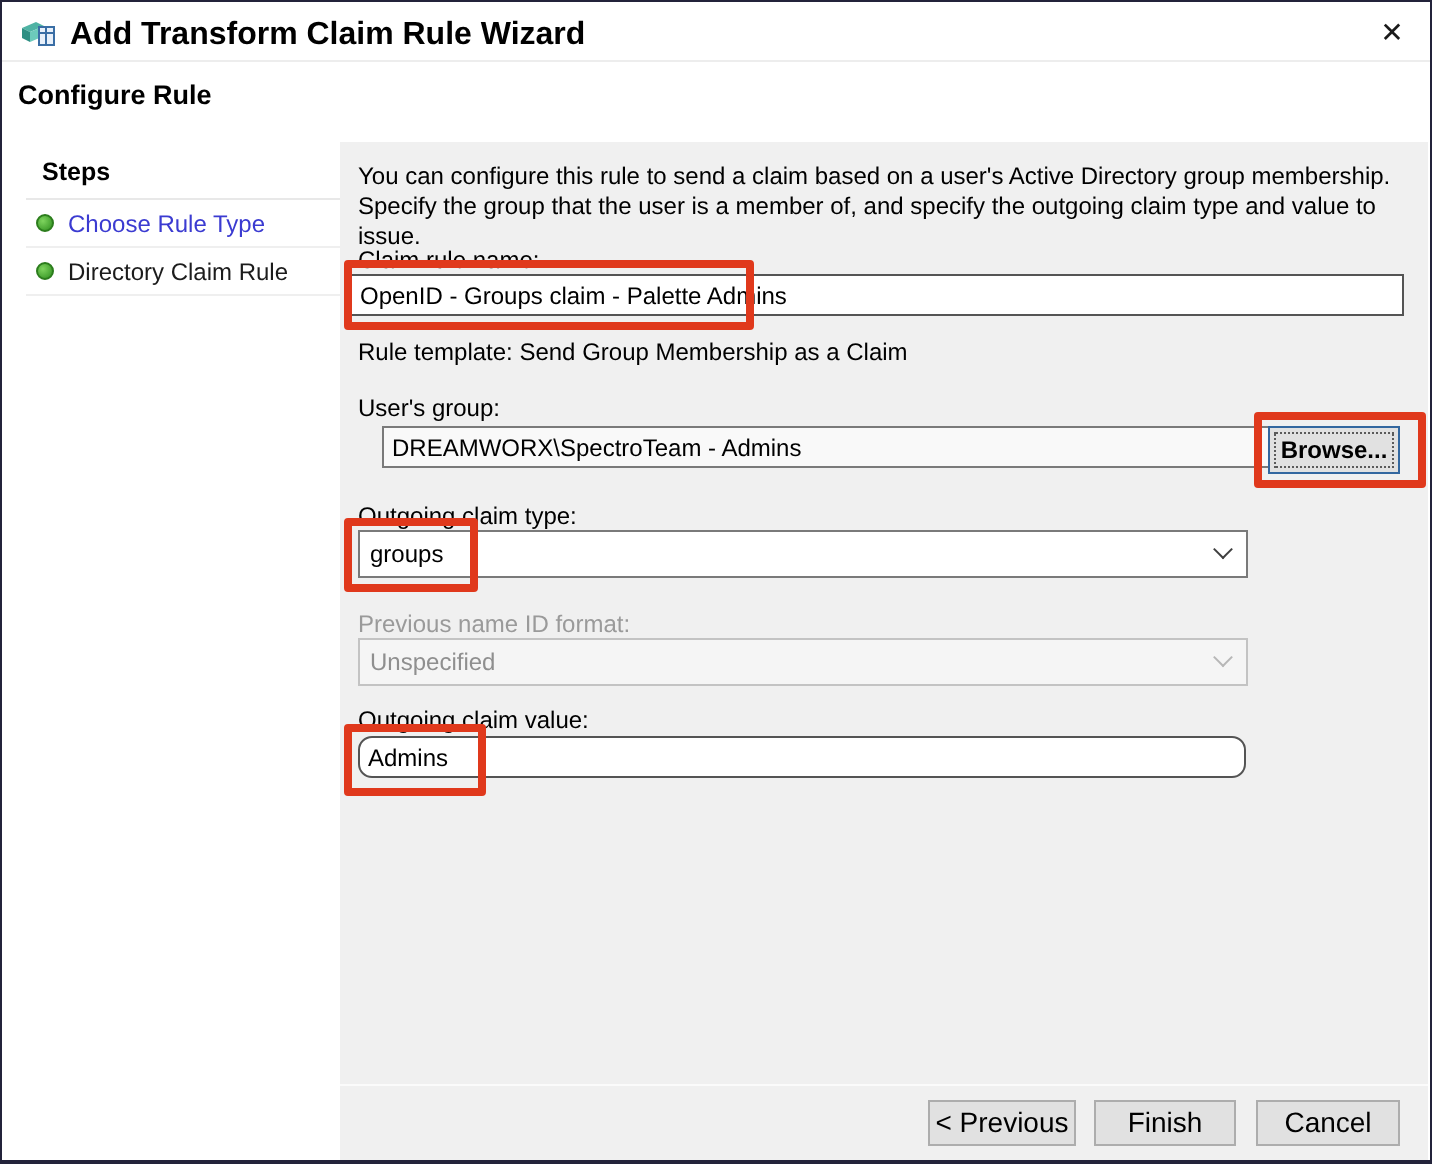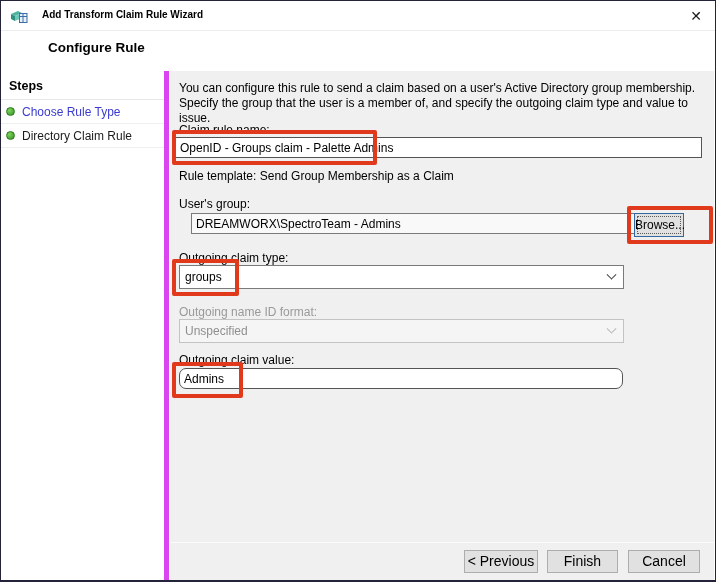--- a/index.html
+++ b/index.html
@@ -5,27 +5,27 @@
   * { margin:0; padding:0; box-sizing:border-box; }
   html,body { background:#cfcfcf; font-family:"Liberation Sans", sans-serif; }
   .window {
     position:relative; width:716px; height:582px; background:#fff;
     border:1px solid #23233a; border-bottom-width:2px; overflow:hidden;
     font-size:12px; color:#000;
   }
   
   .titlebar { position:absolute; left:0; top:0; right:0; height:30px; background:#fff; border-bottom:1px solid #ededed; }
   .app-icon { position:absolute; left:9px; top:7px; width:18px; height:16px; }
-  .win-title { position:absolute; left:34px; top:8px; font-weight:bold; font-size:10px;margin-left:7px; }
+  .win-title { position:absolute; left:34px; top:8px; font-weight:bold; font-size:16px; }
   .close-btn { position:absolute; right:8px; top:4px; width:22px; height:22px; text-align:center;
                line-height:22px; font-size:14px; color:#1a1a1a; cursor:default; }
   
-  .page-header { position:absolute; left:8px; top:39px; font-weight:bold; font-size:13.5px;margin-left:39px; }
+  .page-header { position:absolute; left:8px; top:39px; font-weight:bold; font-size:13.5px; }
   
-  .sidebar { position:absolute; left:0; top:70px; width:168px; bottom:0; background:#fff; border-right:5px solid #d946ef; }
+  .sidebar { position:absolute; left:12px; top:70px; width:168px; bottom:0; background:#fff; border-right:5px solid #d946ef; }
   .steps-heading { padding:8px 0 6px 8px; font-weight:bold; font-size:12.5px; border-bottom:1px solid #e8e8e8; }
   .step-item { height:24px; display:flex; align-items:center; padding-left:5px; border-bottom:1px solid #efefef; }
   .bullet { width:9px; height:9px; border-radius:50%; margin-right:7px; flex:0 0 auto;
             background:radial-gradient(circle at 35% 35%, #7ed45e, #2f8f1f); border:1px solid #2c7d1d; }
   .step-link { color:#3B3BD1; }
   .step-current { color:#1c1c1c; }
   
   .main { position:absolute; left:169px; top:70px; right:1px; bottom:0; background:#F0F0F0; }
   .desc { position:absolute; left:9px; top:10px; width:530px; line-height:15px; }
   .lbl { position:absolute; white-space:nowrap; }
@@ -89,31 +89,31 @@
     <div class="desc">You can configure this rule to send a claim based on a user's Active Directory group membership. Specify the group that the user is a member of, and specify the outgoing claim type and value to issue.</div>
 
     <div class="lbl" style="left:9px; top:52px;">Claim rule name:</div>
     <input class="txt" style="left: 5px; top: 66px; width: 527px;" readonly="" value="OpenID - Groups claim - Palette Admins">
     <div class="annot" style="left: 2px; top: 59px; width: 205px; height: 35px; border-color: rgb(224, 57, 28);"></div>
 
     <div class="lbl" style="left:9px; top:98px;">Rule template: Send Group Membership as a Claim</div>
 
     <div class="lbl" style="left:9px; top:126px;">User's group:</div>
     <input class="txt txt-gray" style="left: 9px; top: 142px; width: 444px; margin-left: 12px;" readonly="" value="DREAMWORX\SpectroTeam - Admins">
-    <div class="btn-browse" style="left:464px; top:142px; width:50px;">Browse...</div>
+    <div class="btn-browse" style="left:464px; top:142px; width:66px;font-weight:bold;">Browse...</div>
     <div class="annot" style="left: 457px; top: 135px; width: 86px; height: 38px; border-color: rgb(224, 57, 28);"></div>
 
     <div class="lbl" style="left:9px; top:180px;">Outgoing claim type:</div>
     <div class="combo" style="left:9px; top:194px; width:445px;">
       <span>groups</span>
       <span class="chev"></span>
     </div>
     <div class="annot" style="left: 2px; top: 188px; width: 67px; height: 37px; border-color: rgb(224, 57, 28);"></div>
 
-    <div class="lbl lbl-disabled" style="left:9px; top:234px;">Outgoing name ID format:</div>
+    <div class="lbl lbl-disabled" style="left:9px; top:234px;">Previous name ID format:</div>
     <div class="combo combo-disabled" style="left:9px; top:248px; width:445px;">
       <span>Unspecified</span>
       <span class="chev"></span>
     </div>
 
     <div class="lbl" style="left:9px; top:282px;">Outgoing claim value:</div>
     <input class="txt" style="left: 9px; top: 297px; width: 444px; border-radius: 7px;" readonly="" value="Admins">
     <div class="annot" style="left: 2px; top: 291px; width: 71px; height: 36px; border-color: rgb(224, 57, 28);"></div>
 
     <div class="sep"></div>

